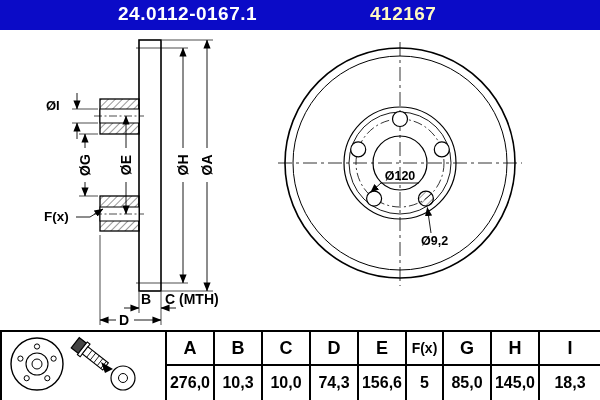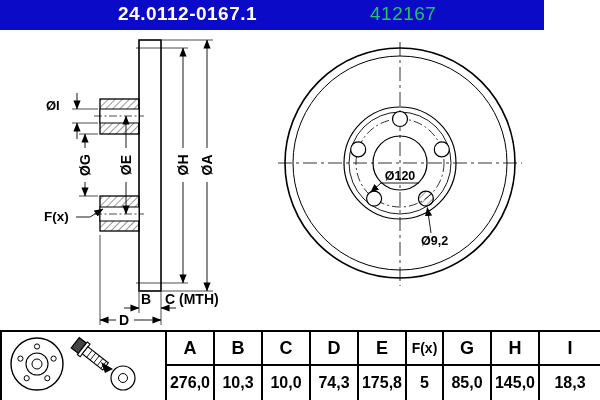--- a/index.html
+++ b/index.html
@@ -1,28 +1,28 @@
 <!DOCTYPE html>
 <html><head>
 <meta charset="utf-8">
 <style>
   html,body { margin:0; padding:0; }
   body {
     width:600px; height:400px; background:#fff; overflow:hidden;
     font-family:"Liberation Sans", sans-serif; position:relative;
   }
   .header {
-    height:30px; background:#0b0bc7; position:relative; width:544px;
+    height:30px; background:#0b0bc7; position:relative; width:600px;
   }
   .header .part-number {
     position:absolute; left:118px; top:3px; color:#fff; font-weight:bold;
     font-size:19px; letter-spacing:0.5px; white-space:nowrap;
   }
   .header .ref-number {
-    position:absolute; left:370px; top:3px; color:#22c55e; font-weight:normal;
+    position:absolute; left:370px; top:3px; color:#fef9c3; font-weight:bold;
     font-size:19px; letter-spacing:0.5px; white-space:nowrap;text-align:right;
   }
   .drawing-area { position:relative; width:600px; height:300px; background:#fff; }
   .note {
     position:absolute; left:8px; top:2px; font-size:10px; font-weight:bold;
     line-height:12px; color:#000; z-index:2;
   }
   .drawing-area svg { position:absolute; left:0; top:0; }
   svg text { font-family:"Liberation Sans", sans-serif; font-weight:bold; fill:#000; }
 
@@ -202,20 +202,20 @@
     <th class="small">F(x)</th>
     <th>G</th>
     <th>H</th>
     <th>I</th>
   </tr>
   <tr>
     <td class="val">276,0</td>
     <td class="val">10,3</td>
     <td class="val">10,0</td>
     <td class="val">74,3</td>
-    <td class="val">175,8</td>
+    <td class="val">156,6</td>
     <td class="val">5</td>
     <td class="val">85,0</td>
     <td class="val">145,0</td>
     <td class="val">18,3</td>
   </tr>
 </tbody>
   </table>
 
 </body></html>

